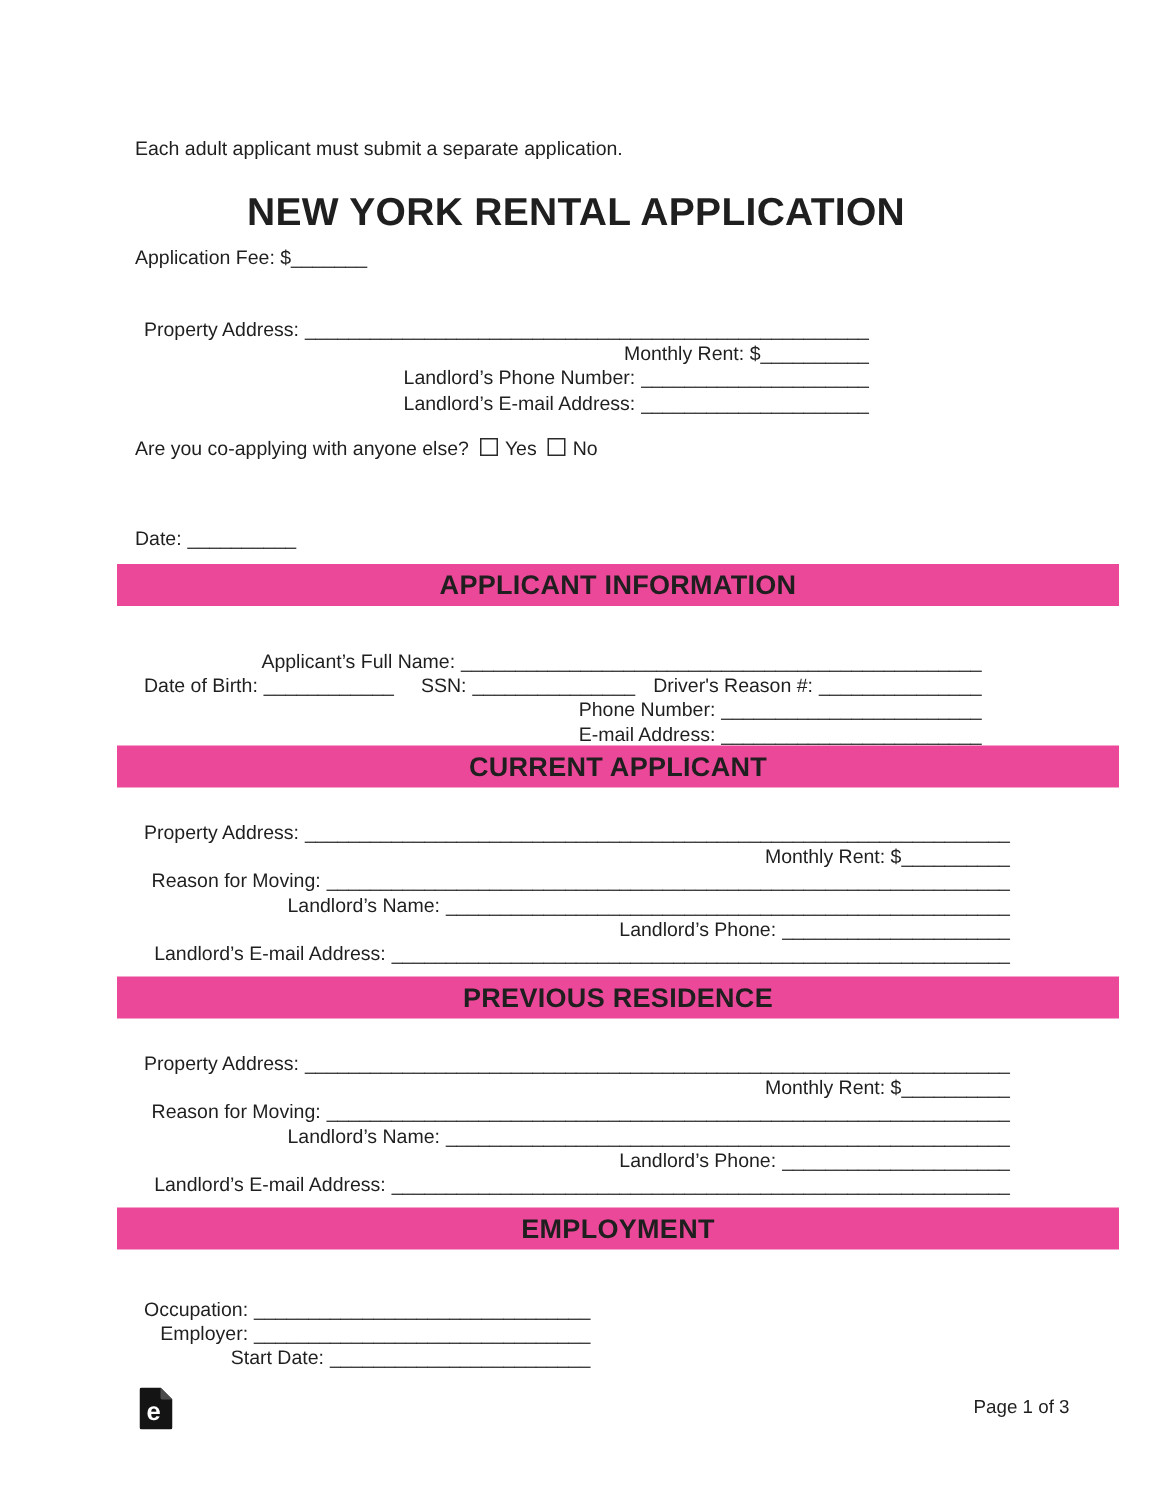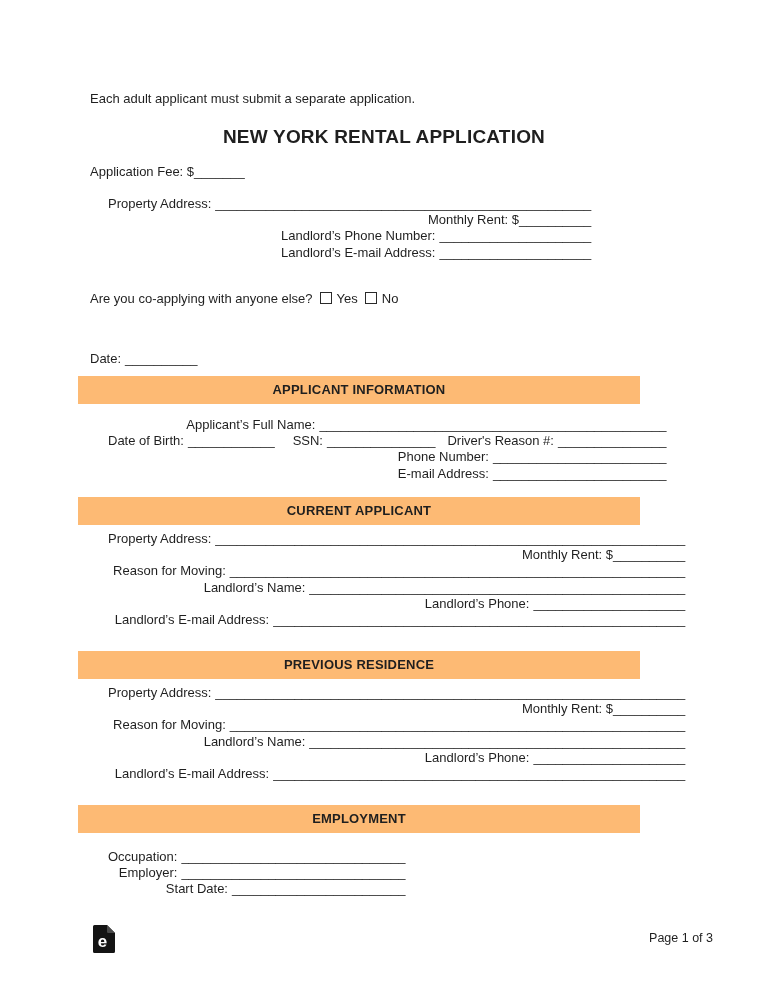--- a/index.html
+++ b/index.html
@@ -10,34 +10,34 @@
     font-family:"Liberation Sans","DejaVu Sans",sans-serif;
     font-size:13px;
     color:#1f1f1f;
     overflow:hidden;
   }
   .abs{position:absolute;}
   .intro{left:90px;top:91px;}
   .title{
     left:0;top:126px;width:768px;
     text-align:center;
-    font-size:19px;font-weight:bold;
+    font-size:26px;font-weight:bold;
     letter-spacing:.2px;
     margin:0;
   }
   .fee{left:90px;top:164px;}
-  .block{left:108px;line-height:16.2px;}
+  .block{left:96px;line-height:16.2px;margin-top:16px;}
   .row{white-space:nowrap;text-align:right;}
   .blank{letter-spacing:0;}
   .gap{margin-left:4px;}
   .secbar{
-    left:78px;width:562px;height:28px;
-    background:#fdba74;
+    left:78px;width:668px;height:28px;
+    background:#ec4899;
     text-align:center;line-height:28px;
-    font-weight:bold;font-size:13px;
+    font-weight:bold;font-size:18px;
     letter-spacing:.2px;
   }
   .cb{
     display:inline-block;
     width:10px;height:10px;
     border:1.2px solid #2a2a2a;
     vertical-align:-1px;
     margin:0 5px 0 7px;
     background:#fff;
   }

